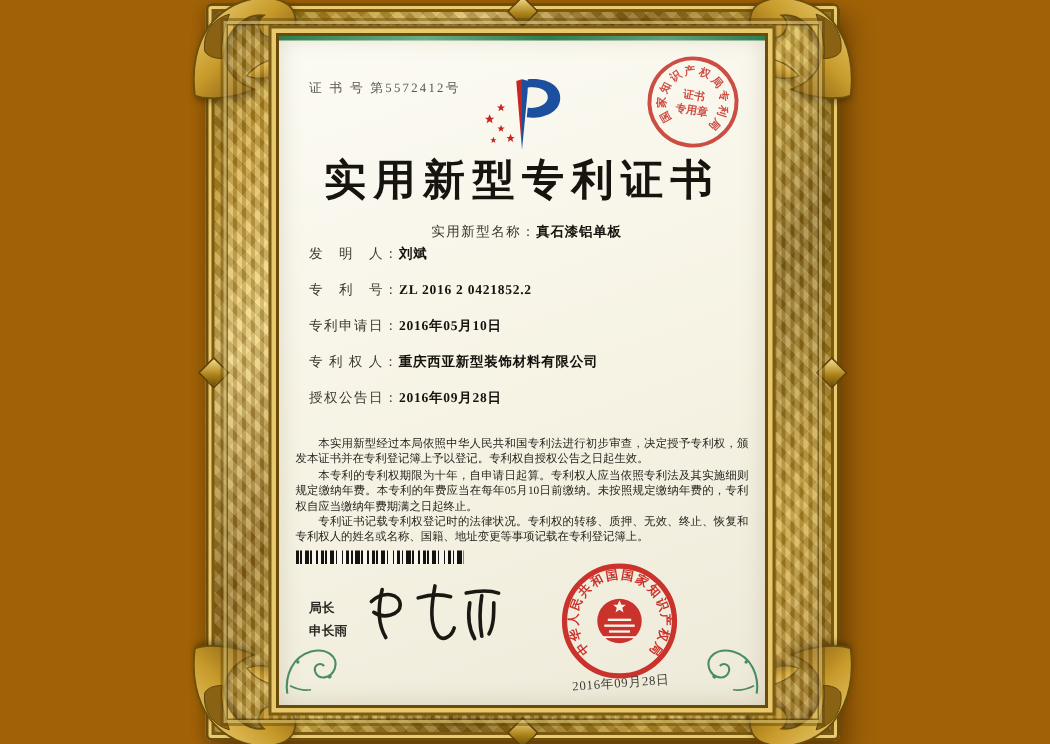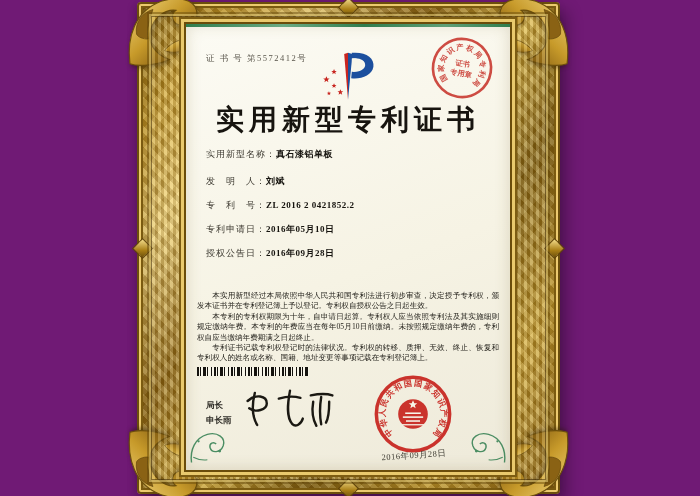--- a/index.html
+++ b/index.html
@@ -1,18 +1,18 @@
 <!DOCTYPE html>
 <html><head>
 <meta charset="utf-8">
 <style>
   html,body{margin:0;padding:0;}
   body{width:700px;height:496px;background:#ffffff;overflow:hidden;
        font-family:"Liberation Serif", serif;}
-  .scene{position:relative;width:700px;height:496px;background:#701a75;}
+  .scene{position:relative;width:700px;height:496px;background:#a16207;}
 
   
   .frame{position:absolute;left:137px;top:2px;width:423px;height:492px;border-radius:4px;
     background:
       repeating-linear-gradient(45deg, rgba(255,240,185,.18) 0 5px, rgba(90,60,5,.20) 5px 10px),
       repeating-linear-gradient(-45deg, rgba(255,240,185,.14) 0 7px, rgba(120,85,10,.16) 7px 14px),
       linear-gradient(125deg,#7a5a10 0%,#c79a2a 12%,#f0d27a 24%,#8a6214 38%,#dcb644 52%,#7c5c12 66%,#caa133 82%,#8a6214 100%);
     box-shadow: 7px 9px 16px rgba(0,0,0,.30), -2px 2px 8px rgba(0,0,0,.15),
       inset 0 0 0 2px #6b4e0c, inset 0 0 0 4px #ecca6f, inset 0 0 0 6px #7a5a10,
       inset 0 0 26px rgba(60,40,0,.35);}
@@ -40,21 +40,21 @@
   .gc-bl{left:2px;bottom:3px;}
   .gc-br{right:2px;bottom:3px;transform:scaleX(-1);}
 
   .cert-no{position:absolute;left:20px;top:29px;font-size:8.5px;color:#5a564c;letter-spacing:1.5px;}
   .logo{position:absolute;left:50%;top:25px;transform:translateX(-50%);width:66px;height:54px;}
   .title{position:absolute;top:77px;left:0;width:100%;text-align:center;
     font-size:28px;font-weight:700;color:#17140f;letter-spacing:5px;}
 
   .fields{position:absolute;top:124px;left:20px;right:14px;}
   .field-row{height:10px;margin-bottom:14px;font-size:9px;color:#2c2a24;white-space:nowrap;}
-  .field-row:first-child{margin-bottom:17px;}
+  .field-row:first-child{margin-bottom:5px;text-align:center;}
   .field-label{color:#3c3930;letter-spacing:1px;}
   .field-value{font-weight:700;color:#15130e;letter-spacing:.5px;}
 
   .paragraphs{position:absolute;top:267px;left:11px;right:11px;
     font-size:7.6px;line-height:10.4px;color:#26241e;text-align:justify;}
   .paragraphs p{margin:0;text-indent:2em;}
 
   .barcode{position:absolute;left:11px;top:343px;width:112px;height:9px;
     background:
       repeating-linear-gradient(90deg,#15130f 0 2px,#f8f6ea 2px 3px,#15130f 3px 4px,#f8f6ea 4px 6px,
@@ -150,20 +150,23 @@
       <div class="field-row">
         <span class="field-label">发　明　人：</span><span class="field-value">刘斌</span>
       </div>
       <div class="field-row">
         <span class="field-label">专　利　号：</span><span class="field-value">ZL 2016 2 0421852.2</span>
       </div>
       <div class="field-row">
         <span class="field-label">专利申请日：</span><span class="field-value">2016年05月10日</span>
       </div>
       <div class="field-row">
+        <span class="field-label">专 利 权 人：</span><span class="field-value">重庆西亚新型装饰材料有限公司</span>
+      </div>
+      <div class="field-row">
         <span class="field-label">授权公告日：</span><span class="field-value">2016年09月28日</span>
       </div>
     </div>
 
     <div class="paragraphs">
       <p>本实用新型经过本局依照中华人民共和国专利法进行初步审查，决定授予专利权，颁发本证书并在专利登记簿上予以登记。专利权自授权公告之日起生效。</p>
       <p>本专利的专利权期限为十年，自申请日起算。专利权人应当依照专利法及其实施细则规定缴纳年费。本专利的年费应当在每年05月10日前缴纳。未按照规定缴纳年费的，专利权自应当缴纳年费期满之日起终止。</p>
       <p>专利证书记载专利权登记时的法律状况。专利权的转移、质押、无效、终止、恢复和专利权人的姓名或名称、国籍、地址变更等事项记载在专利登记簿上。</p>
     </div>
 

